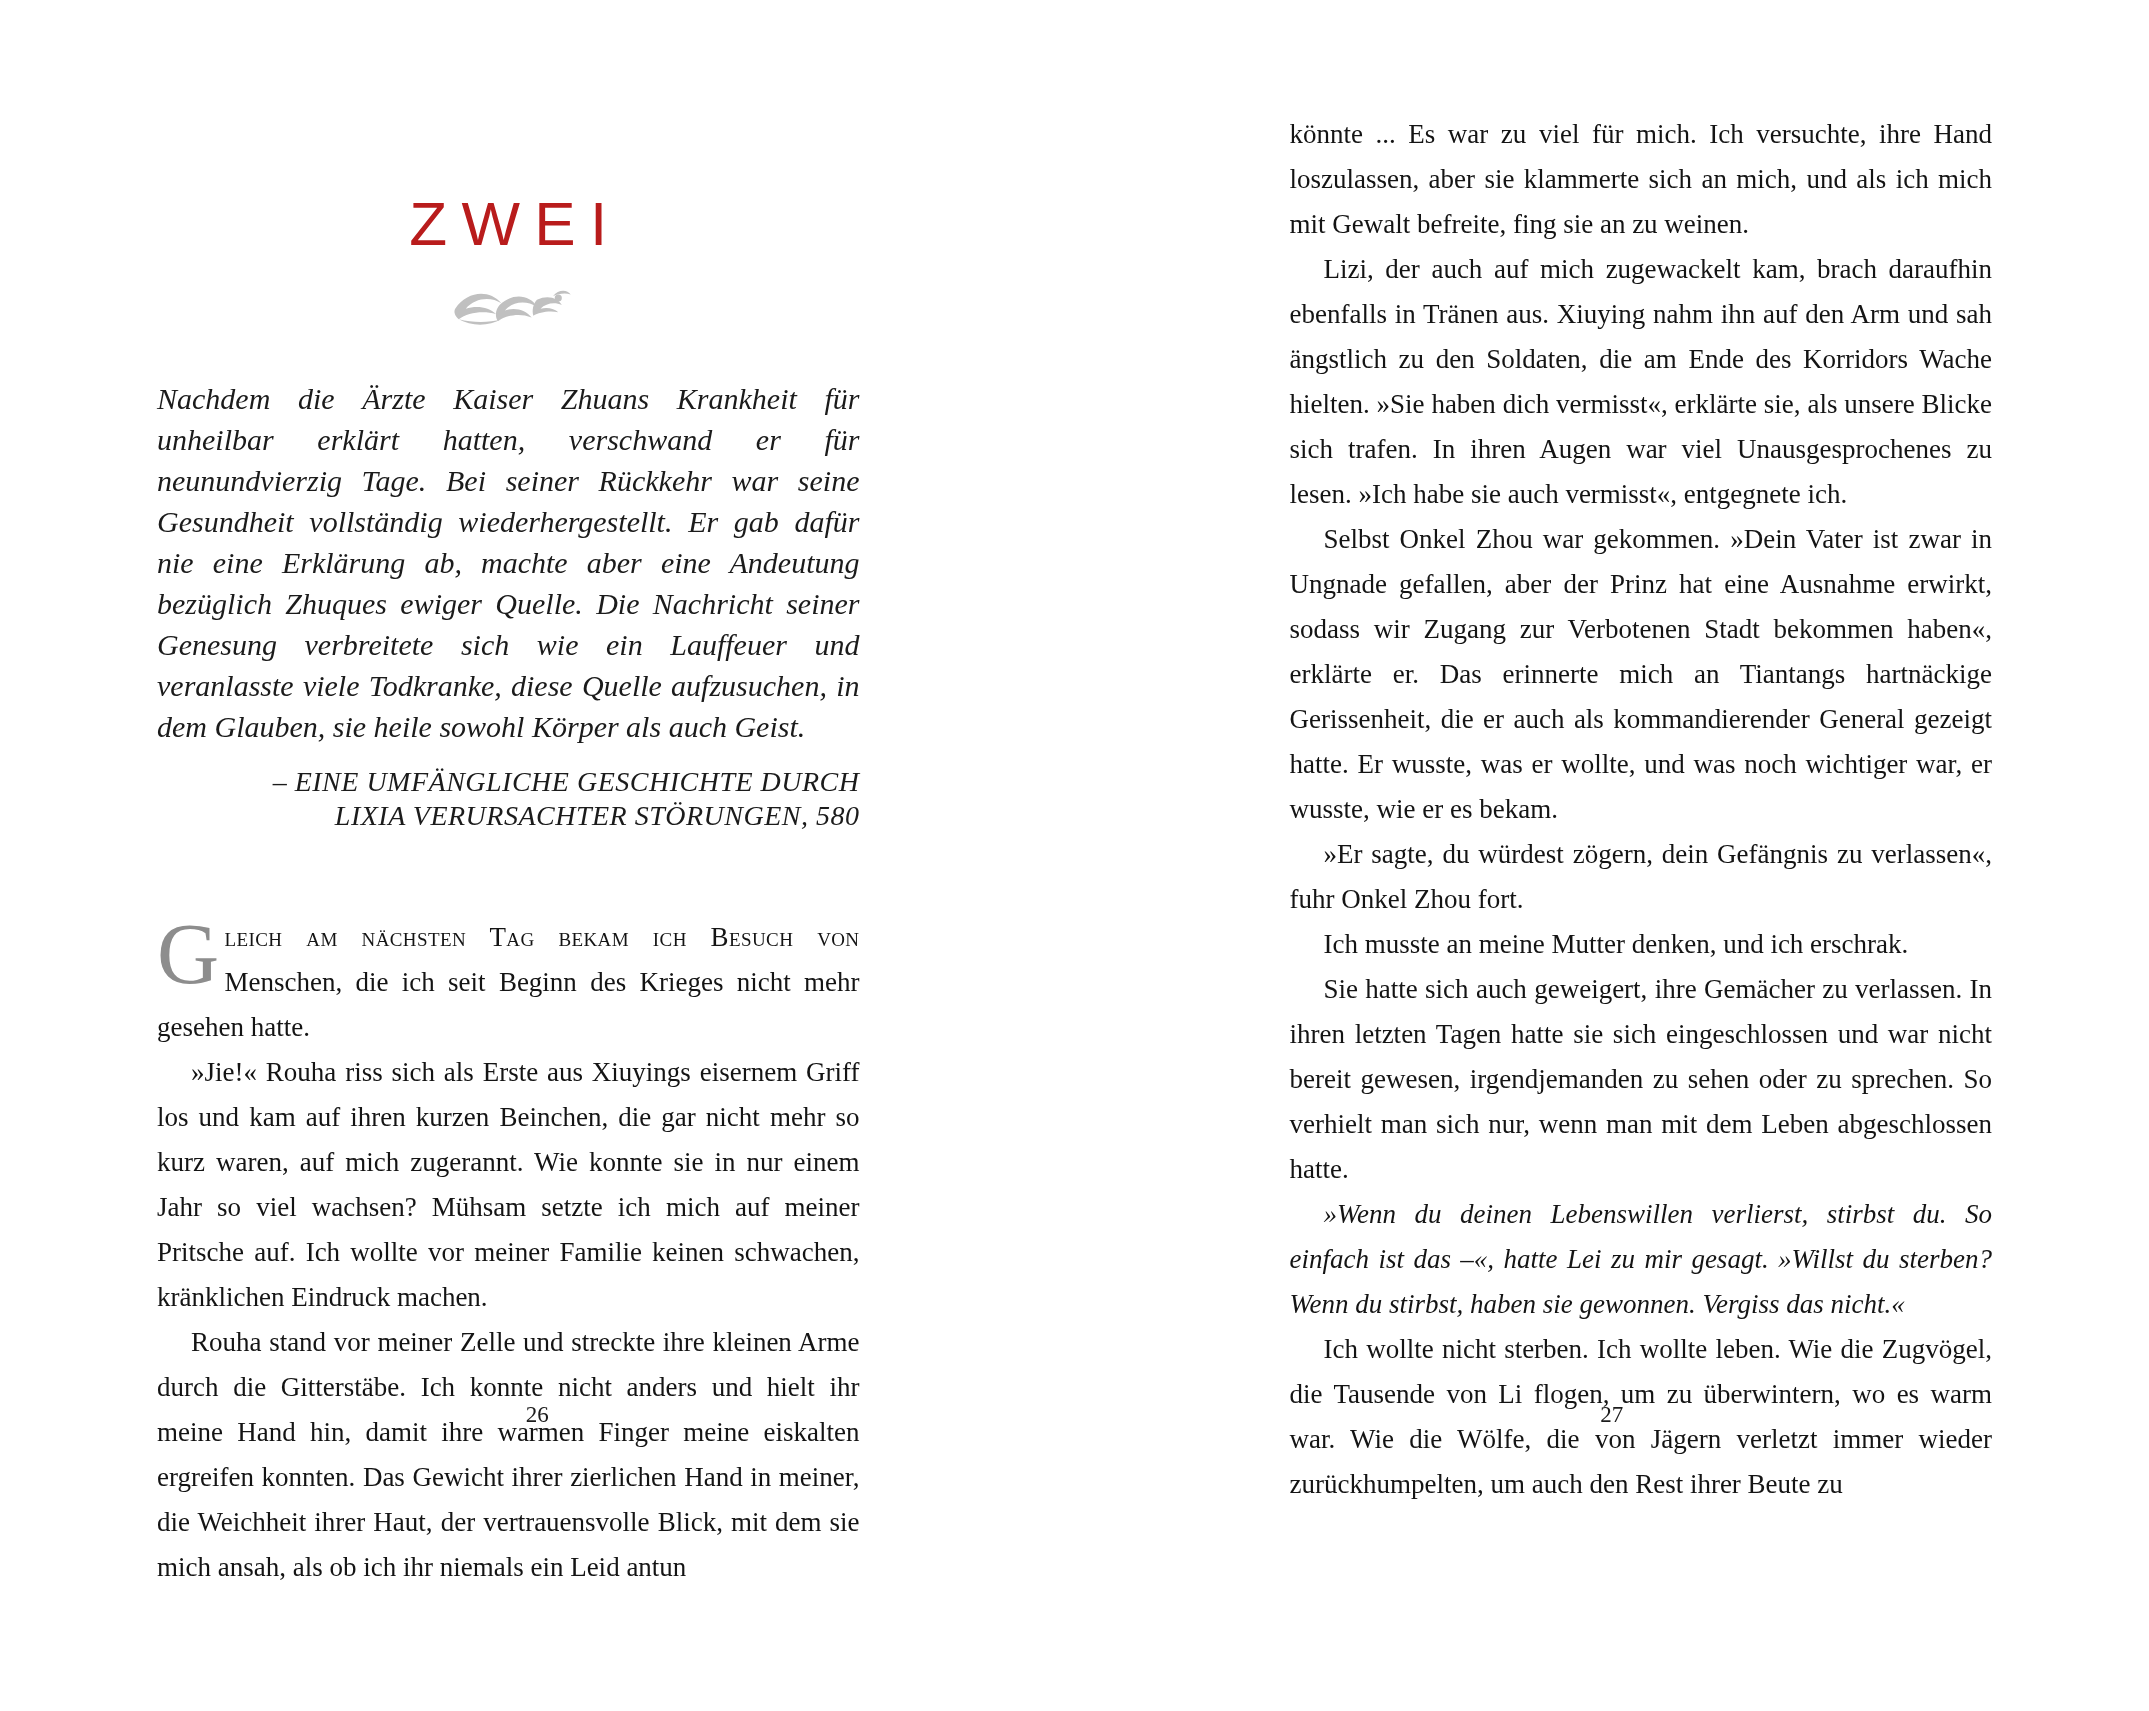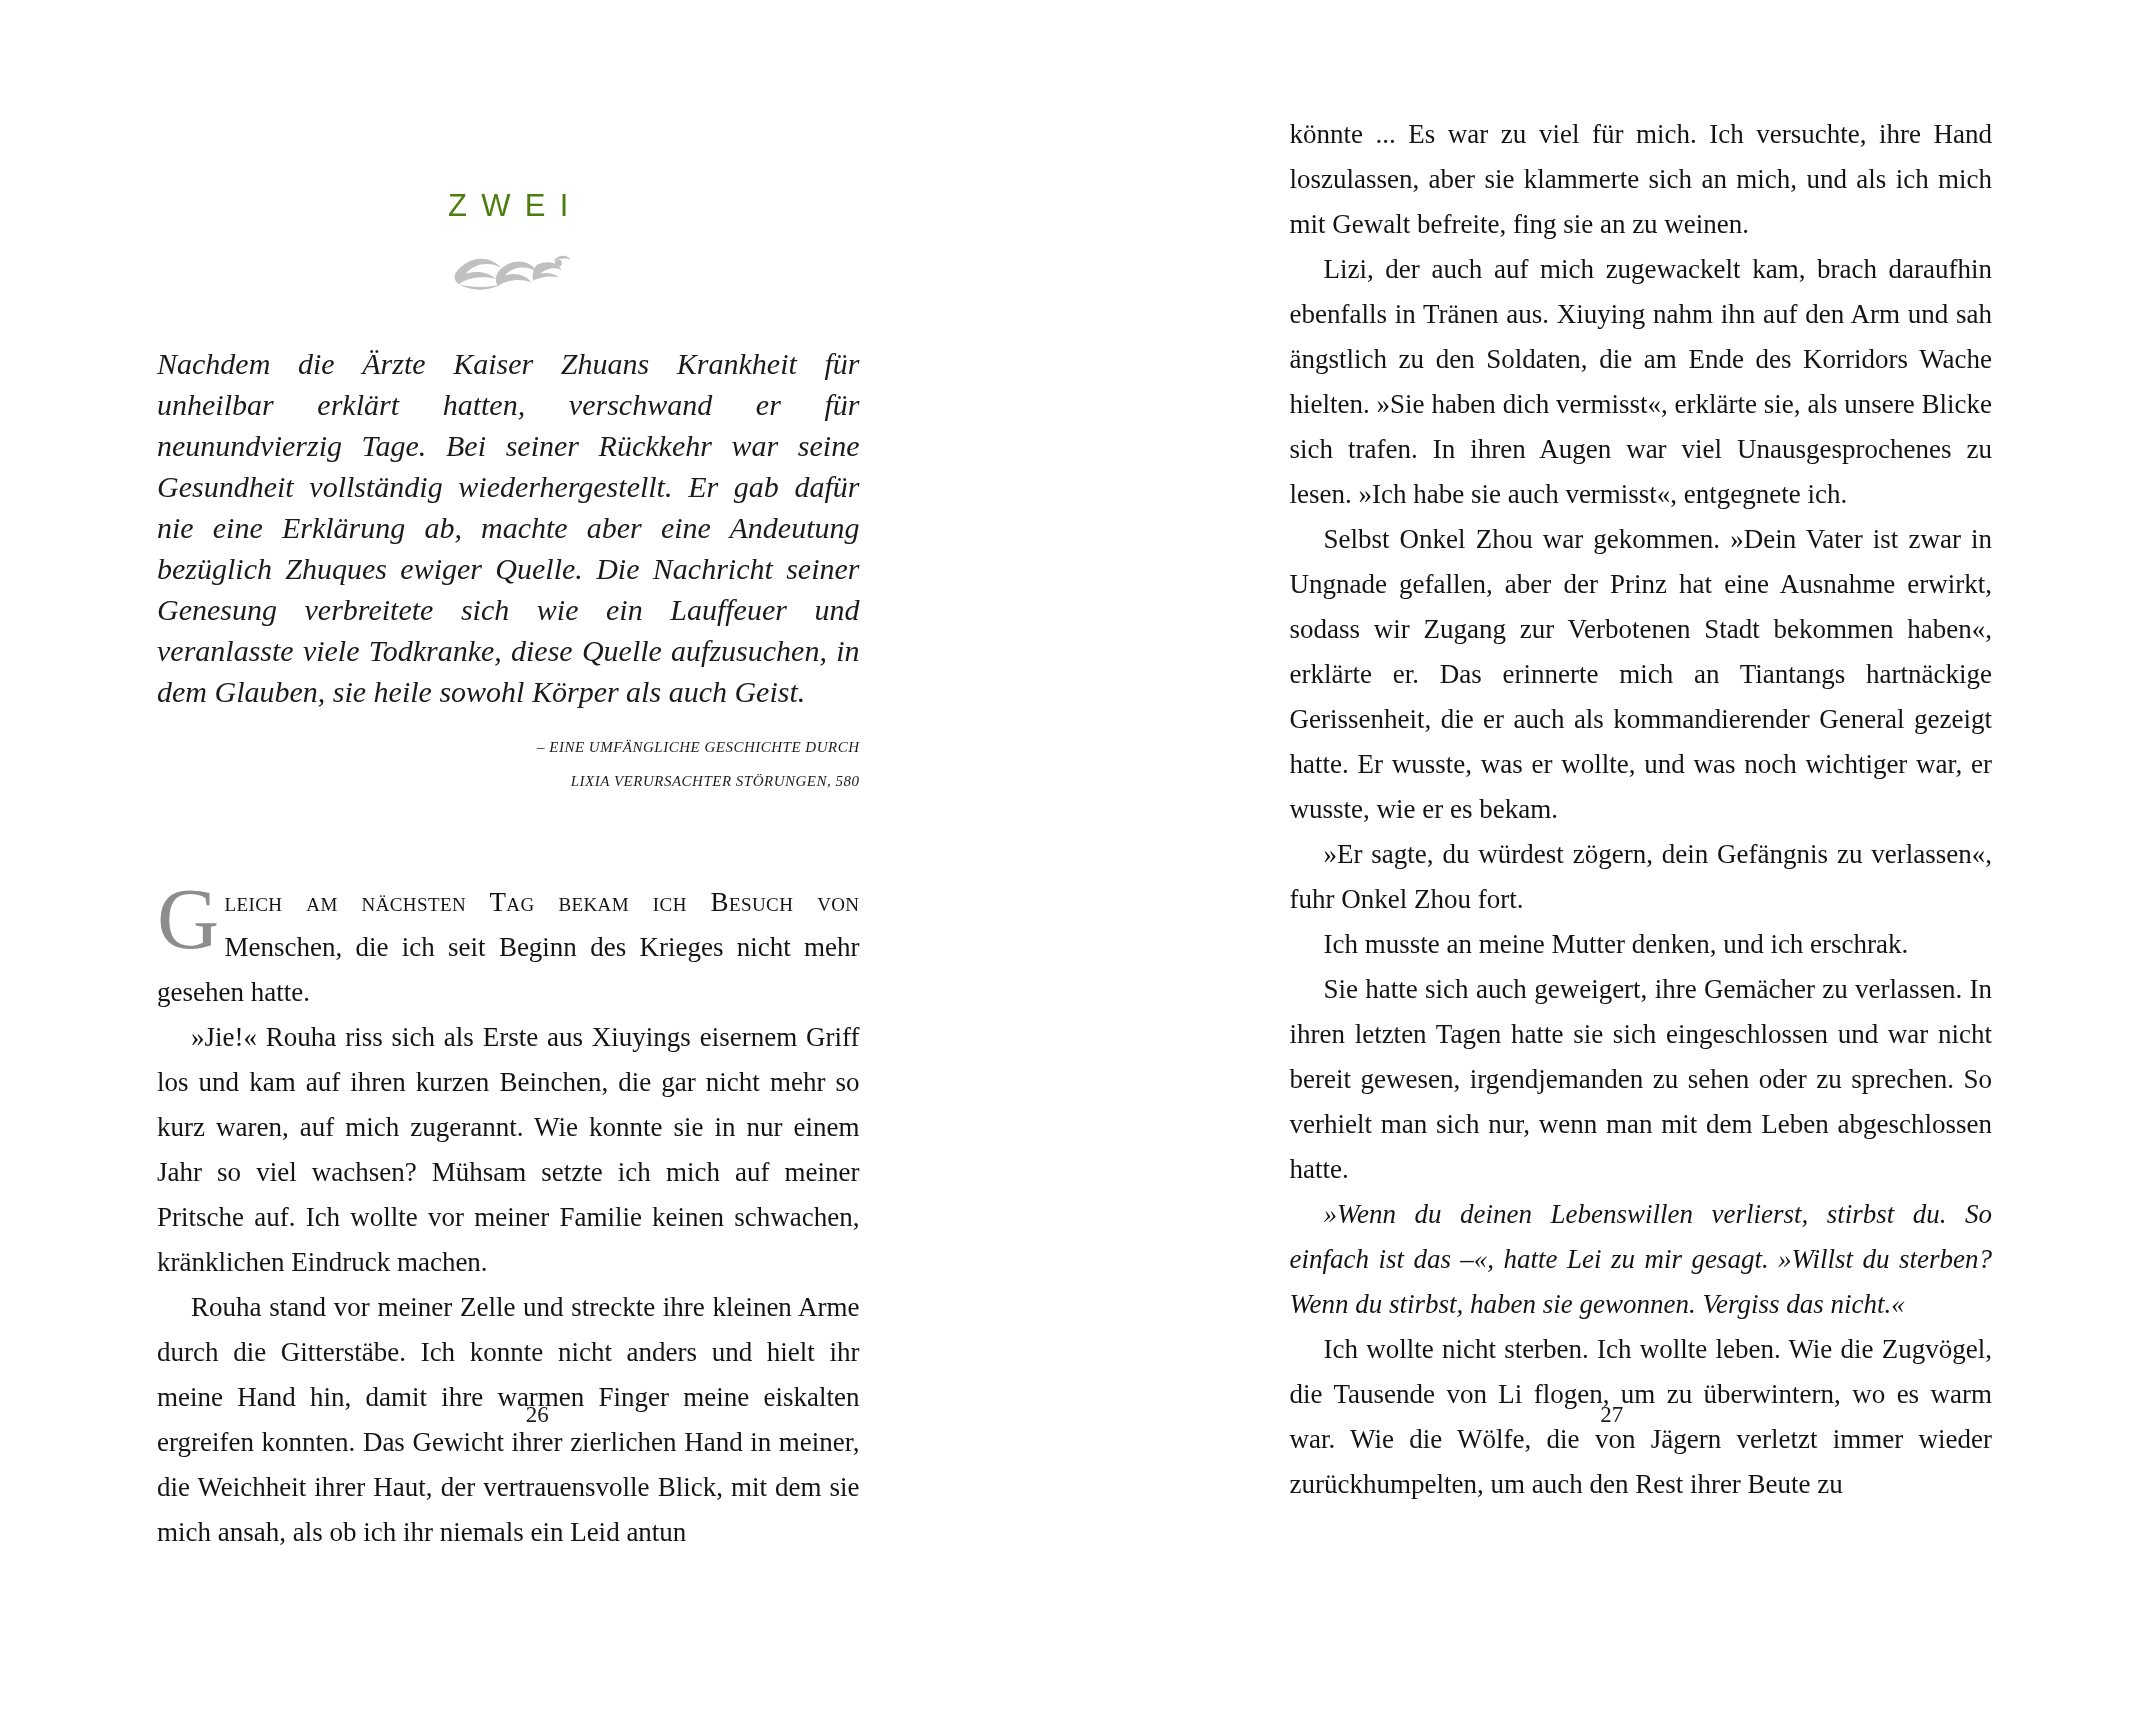--- a/index.html
+++ b/index.html
@@ -34,23 +34,23 @@
     padding: 0 157px 0 215px;
   }
 
   
   .chapter-head {
     margin-top: 188px;
     text-align: center;
   }
   .chapter-title {
     font-family: "Liberation Sans", sans-serif;
-    font-size: 31px;
+    font-size: 62px;
     letter-spacing: 14.3px;
-    color: #4d7c0f;
+    color: #b91c1c;
     text-indent: 14.3px;
     font-weight: 400;
   }
   .ornament {
     margin: 23px auto 0;
     width: 143px;
     height: 48px;
     position: relative;
     color: #b9b9b9;
   }
@@ -62,21 +62,21 @@
     font-style: italic;
     font-size: 30px;
     line-height: 41px;
     color: #1b1b1b;
     text-align: justify;
   }
   .epigraph-source {
     margin-top: 18px;
     text-align: right;
     font-style: italic;
-    font-size: 15px;
+    font-size: 28px;
     line-height: 34px;
     letter-spacing: 0.5px;
     color: #1b1b1b;
   }
   .epigraph-source .smallcaps {
     font-variant: small-caps;
   }
 
   
   .body-text {

